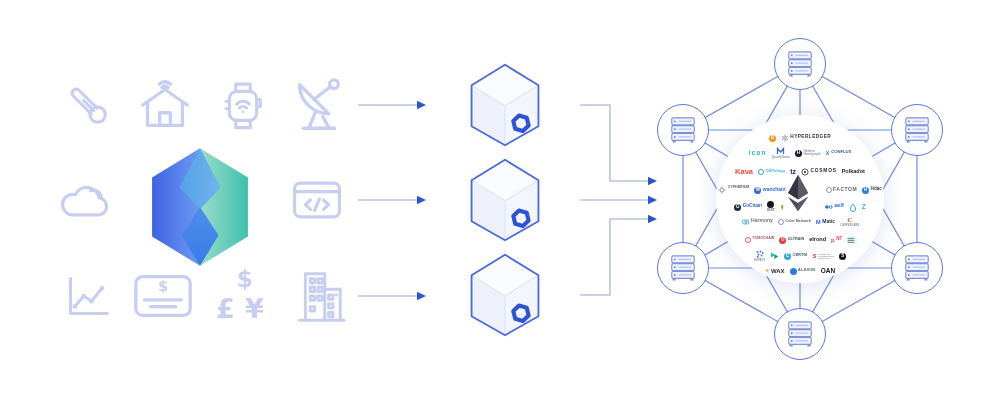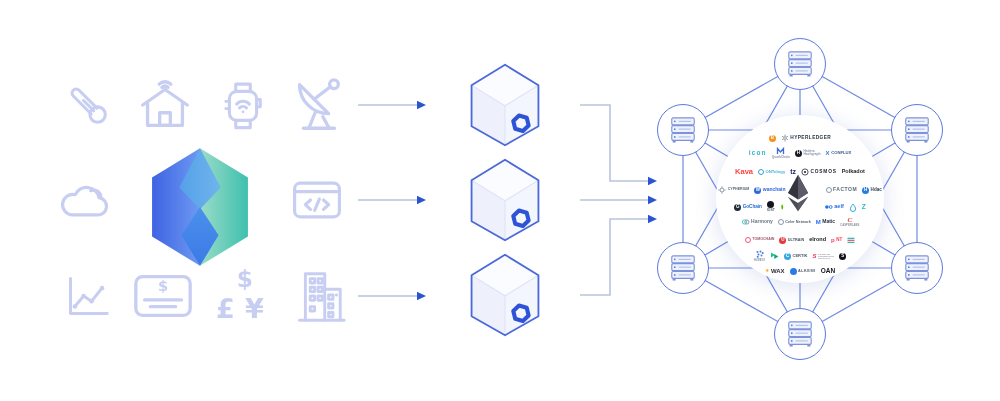--- a/index.html
+++ b/index.html
@@ -10,21 +10,21 @@
   .hex-logo{position:absolute;left:136px;top:146px;width:128px;height:122px;}
   .cube{position:absolute;width:76px;height:86px;}
   .cube1{left:467px;top:62px;} .cube2{left:467px;top:157px;} .cube3{left:467px;top:252px;}
   .node{position:absolute;width:52px;height:52px;border-radius:50%;background:#fff;
         border:1.5px solid #5b79e0;box-sizing:border-box;z-index:4;
         display:flex;align-items:center;justify-content:center;}
   .hub{position:absolute;left:716px;top:115px;width:168px;height:168px;border-radius:50%;
        background:#fff;box-shadow:0 3px 22px rgba(90,110,200,0.20);z-index:2;}
   .logo-row{position:absolute;left:0;right:0;height:12px;display:flex;align-items:center;
             justify-content:center;gap:5px;}
-  .chip{display:flex;align-items:center;gap:1.5px;line-height:1;}
+  .chip{display:flex;gap:1.5px;line-height:1;}
   .chip.col{flex-direction:column;gap:0.5px;}
   .lbl{white-space:pre-line;line-height:1.05;}
   .g{display:inline-flex;align-items:center;justify-content:center;font-weight:bold;flex:none;}
   .eth{position:absolute;left:71px;top:59px;width:22px;height:38px;}
 </style>
 </head>
 <body>
 
 <div class="stage">
 

